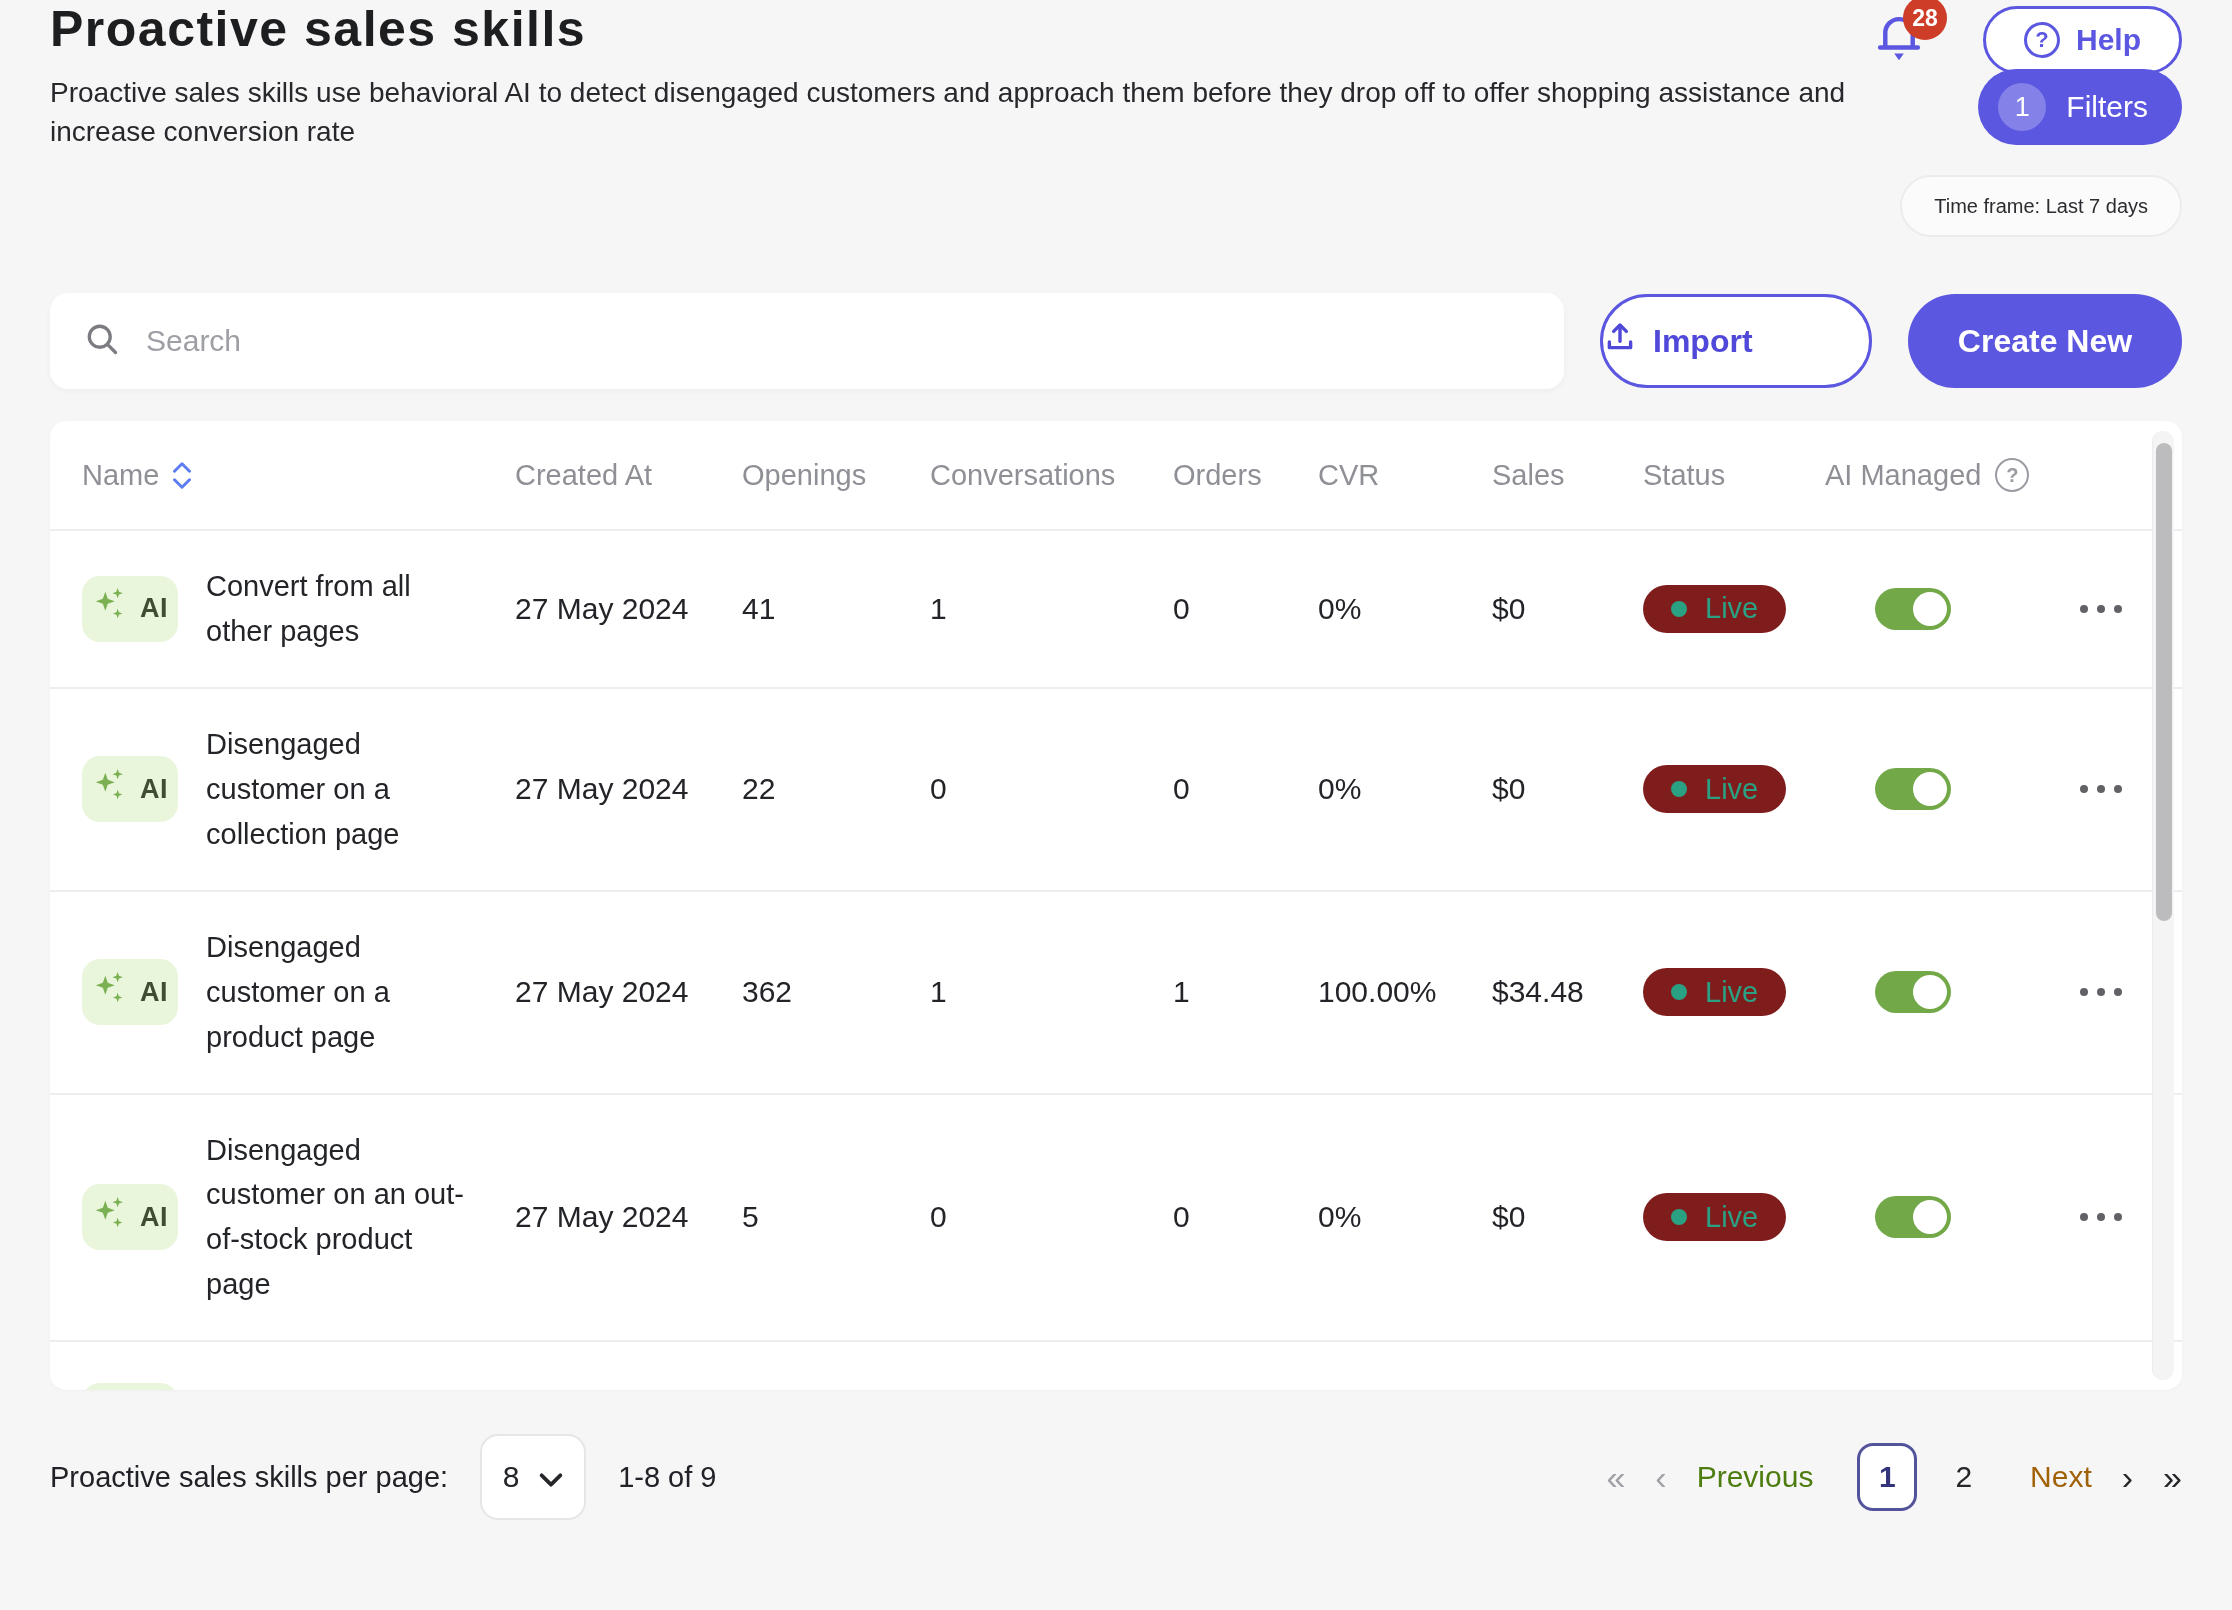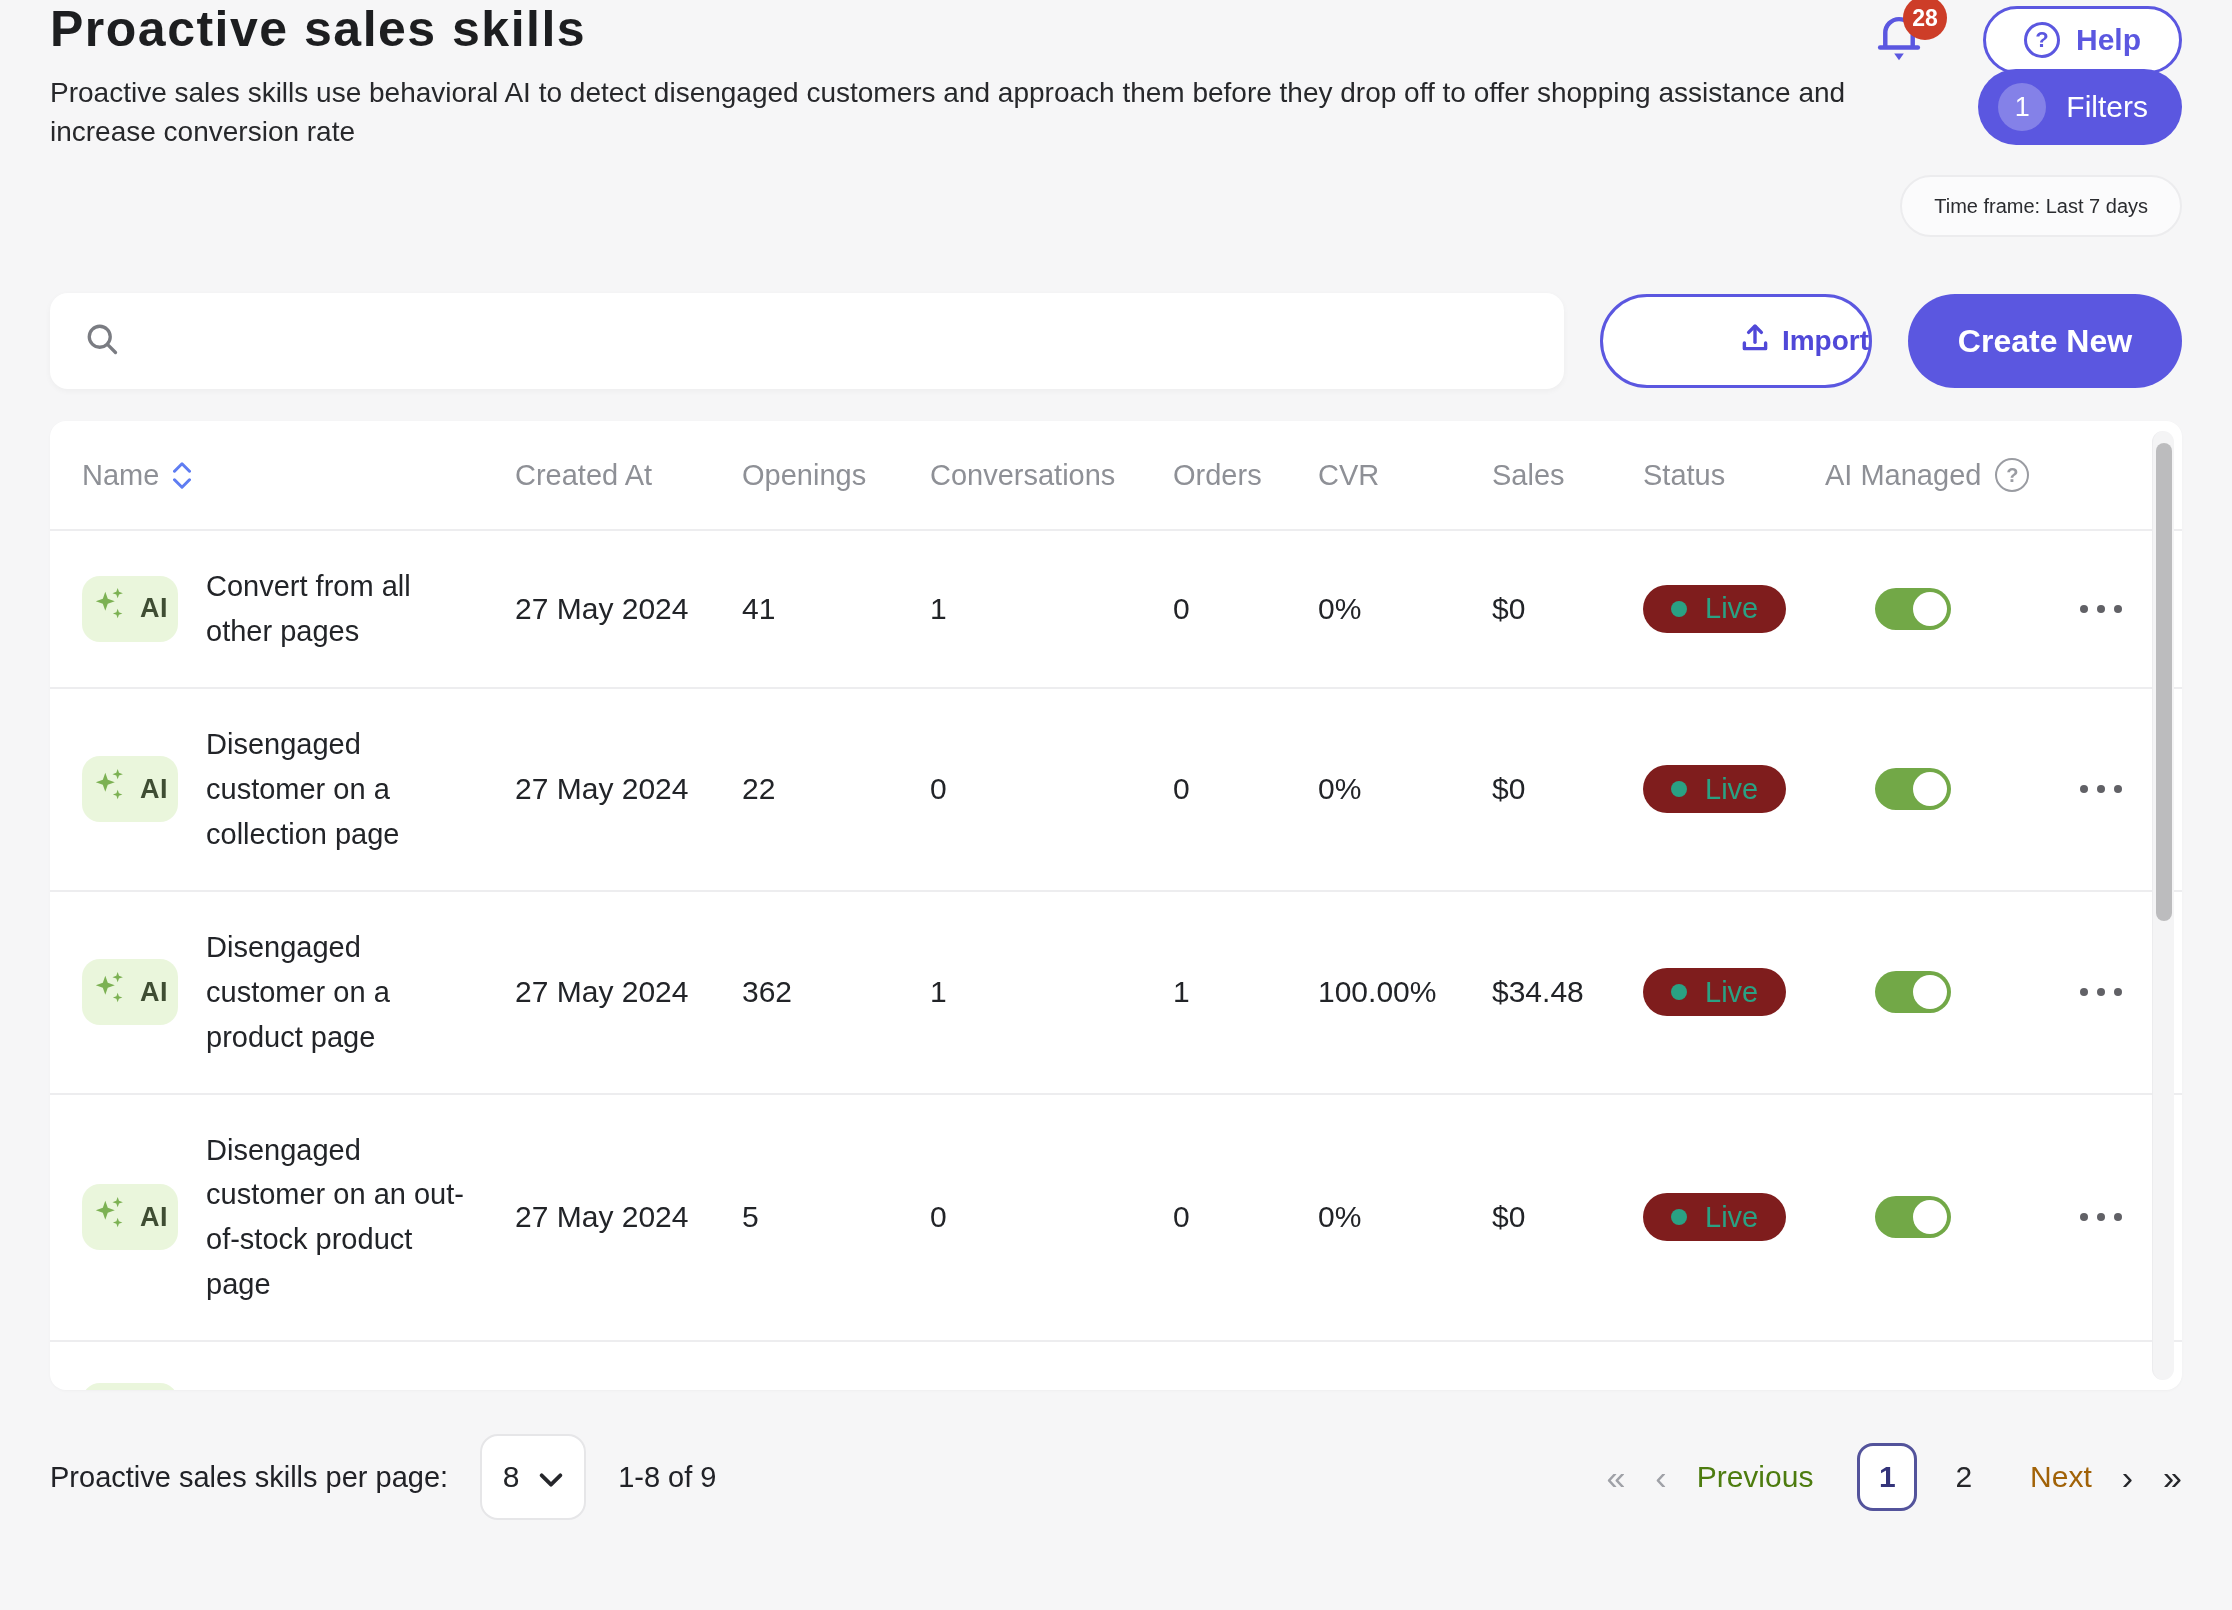--- a/index.html
+++ b/index.html
@@ -63,23 +63,23 @@
     box-shadow:0 2px 6px rgba(0,0,0,0.04);
     display:flex; align-items:center; padding:0 34px; gap:26px;
   }
   .search-box svg { width:36px; height:36px; flex:none; }
   .search-input {
     border:none; outline:none; flex:1; font-size:30px; color:#222428;
     font-family:"Liberation Sans", sans-serif; background:transparent;
   }
   .search-input::placeholder { color:#9d9fa5; }
   .import-btn {
-    display:flex; align-items:center; justify-content:flex-end; gap:10px;
+    display:flex; align-items:center; justify-content:flex-start; gap:16px;
     width:272px; height:94px; background:#fff; border:3px solid #5b57e0;
-    border-radius:999px; color:#5048d8; font-size:28px; font-weight:bold; cursor:pointer;
+    border-radius:999px; color:#5048d8; font-size:32px; font-weight:bold; cursor:pointer;
   }
   .create-btn {
     width:274px; height:94px; background:#5b57e0; border:none; border-radius:999px;
     color:#fff; font-size:32px; font-weight:bold; cursor:pointer;
   }
 
   
   .card {
     position:relative; margin-top:32px; background:#fff; border-radius:16px;
     height:969px; overflow:hidden;
@@ -198,20 +198,21 @@
   </div>
 
   <div class="toolbar">
     <div class="search-box">
       <span>
         <svg viewBox="0 0 24 24" fill="none" stroke="#7a7c82" stroke-width="2.2" stroke-linecap="round">
           <circle cx="10.5" cy="10.5" r="7"></circle>
           <line x1="15.8" y1="15.8" x2="21" y2="21"></line>
         </svg>
       </span>
+      <input class="search-input" type="text" placeholder="Search" style="">
     </div>
     <button class="import-btn">
       <span>
         <svg width="34" height="34" viewBox="0 0 24 24" fill="none" stroke="#5048d8" stroke-width="2.4" stroke-linecap="round" stroke-linejoin="round">
           <path d="M12 15 V4"></path>
             <path d="M7.5 8 L12 3.5 L16.5 8"></path>
           <path d="M4.5 15.5 v4 h15 v-4"></path>
         </svg>
       </span>
       <span>Import</span>

